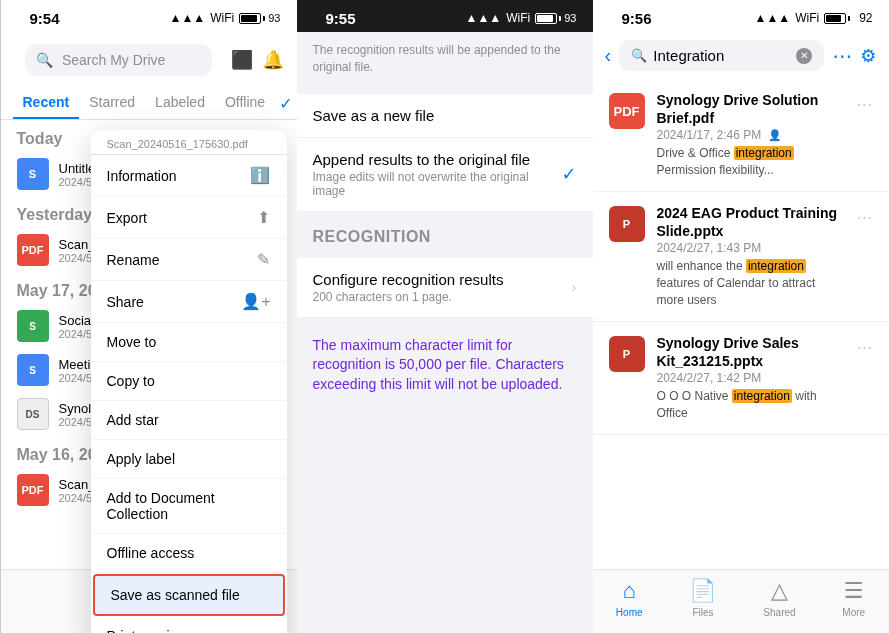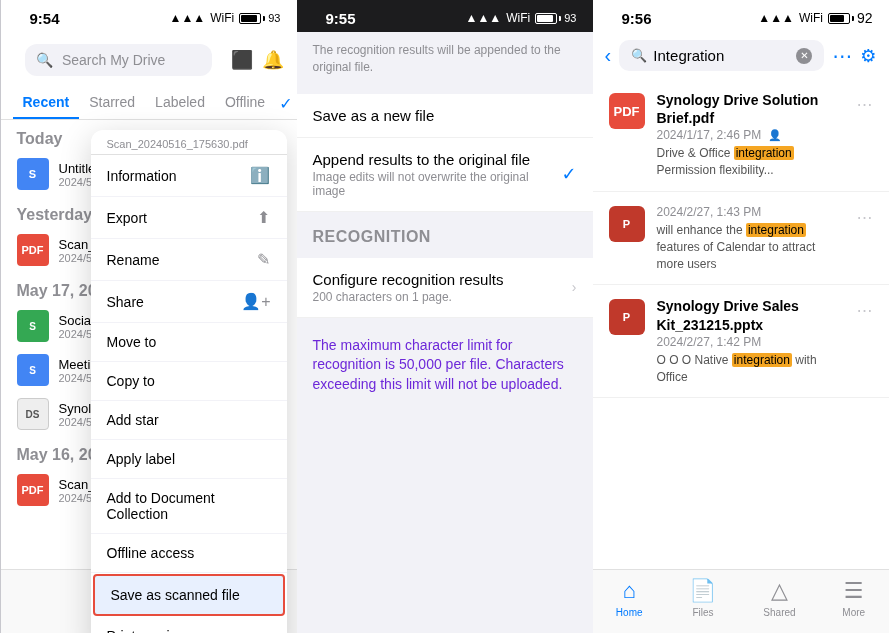--- a/index.html
+++ b/index.html
@@ -583,21 +583,21 @@
     <div class="status-bar">
       <span class="status-time">9:56</span>
       <div class="status-icons">
         <span>▲▲▲</span>
         <span>WiFi</span>
         <div class="battery-icon">
           <div class="battery-body">
             <div class="battery-fill" style="width:80%"></div>
           </div>
           <div class="battery-tip"></div>
-          <span style="font-size:14px;margin-left:2px;">92</span>
+          <span style="font-size:12px;margin-left:8px;">92</span>
         </div>
       </div>
     </div>
 
     <div class="search-header">
       <span class="back-btn">‹</span>
       <div class="search-input-box">
         <span style="color:#8e8e93;font-size:13px;">🔍</span>
         <span class="search-input-text">Integration</span>
         <div class="clear-btn">✕</div>
@@ -619,20 +619,21 @@
           <div class="result-snippet">
             Drive &amp; Office <span class="highlight">integration</span> Permission flexibility...
           </div>
         </div>
         <span class="result-more">⋯</span>
       </div>
 
       <div class="result-item">
         <div class="result-icon ppt" style="font-size:11px;">P</div>
         <div class="result-info">
+          <div class="result-name">2024 EAG Product Training Slide.pptx</div>
           <div class="result-date">2024/2/27, 1:43 PM</div>
           <div class="result-snippet">
             will enhance the <span class="highlight">integration</span> features of Calendar to attract more users
           </div>
         </div>
         <span class="result-more">⋯</span>
       </div>
 
       <div class="result-item">
         <div class="result-icon ppt" style="font-size:11px;">P</div>

